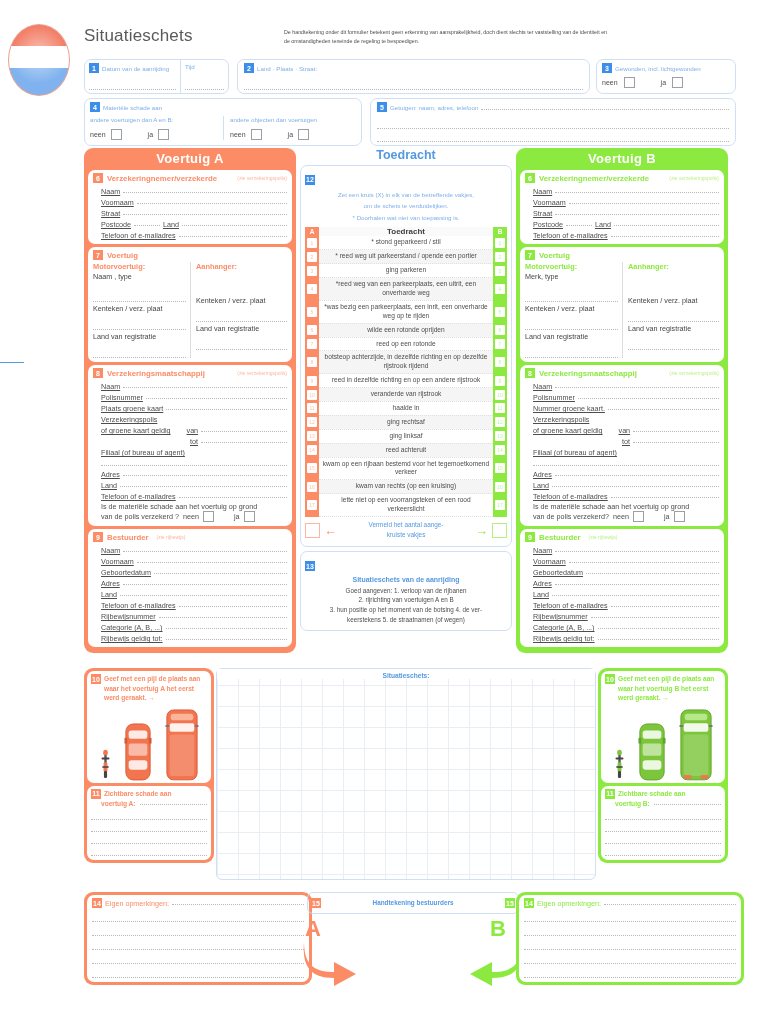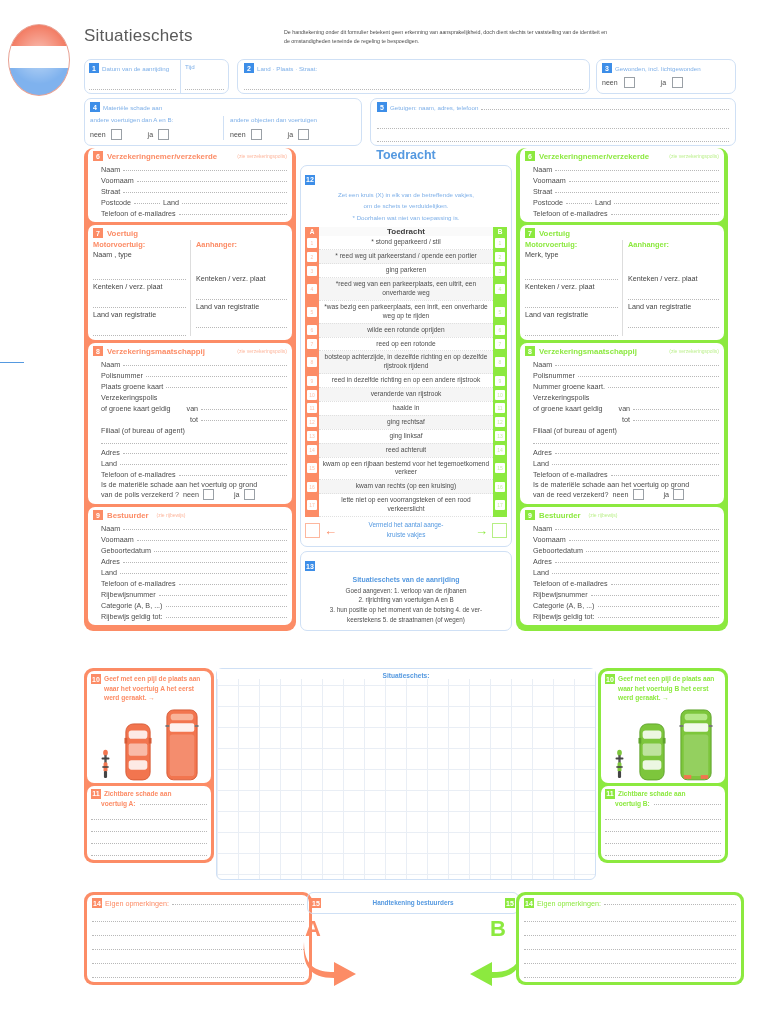--- a/index.html
+++ b/index.html
@@ -57,21 +57,21 @@
   #colB { position: absolute; left: 516px; top: 148px; width: 212px; background: #8ce93f; border-radius: 9px; padding: 0 0 3px; }
   .wbox { background: #fff; border-radius: 7px; margin: 0 4px 3px; padding: 3px 5px 4px; }
   .sec-hd { display: flex; align-items: center; gap: 4px; margin-bottom: 2px; }
   .sec-t { font-size: 7.8px; font-weight: bold; }
   .sec-t.or { color: #fc8c66; }
   .sec-t.gr { color: #8ce93f; }
   .sec-note { font-size: 5px; margin-left: auto; }
   .sec-note.or { color: #fdb79e; }
   .sec-note.gr { color: #bdf08e; }
   .fl { display: flex; align-items: flex-end; font-size: 7.2px; color: #4d4d4d; gap: 3px; height: 11px; }
-  .fl span.lbl { white-space: nowrap; }
+  .fl span.lbl { white-space: nowrap; text-decoration: underline; }
   .split { display: flex; }
   .split > div { flex: 1 1 50%; padding-right: 4px; }
   .split > div + div { border-left: 1px solid #ddd; padding-left: 5px; padding-right: 0; }
   .sub-t { font-size: 7.4px; font-weight: bold; margin-bottom: 1px; }
   .sub-t.or { color: #fc8c66; }
   .sub-t.gr { color: #8ce93f; }
 
   
   #center { position: absolute; left: 300px; top: 148px; width: 212px; }
   .cc-title { text-align: center; color: #5599e0; font-size: 12.5px; font-weight: bold; margin-bottom: 3px; }
@@ -237,20 +237,21 @@
       <span class="dots" style="margin-bottom:2px;"></span>
     </div>
     <div style="flex:1"></div>
     <div class="dotline"></div>
     <div style="height:4px"></div>
     <div class="dotline"></div>
   </div>
 </div>
 
 <div id="colA">
+  <div class="colhead">Voertuig A</div>
 
   <div class="wbox">
     <div class="sec-hd">
       <span class="num or">6</span>
       <span class="sec-t or">Verzekeringnemer/verzekerde</span>
       <span class="sec-note or">(zie verzekeringspolis)</span>
     </div>
     <div style="padding-left:8px;">
       <div class="fl">
           <span class="lbl">Naam</span>
@@ -661,20 +662,21 @@
       <span class="dots"></span>
     </div>
     <div class="dotline" style="margin-top:3px;"></div>
     <div class="dotline" style="margin-top:3px;"></div>
     <div class="dotline" style="margin-top:3px;"></div>
     <div class="dotline" style="margin-top:3px;"></div>
   </div>
 </div>
 
 <div id="colB">
+  <div class="colhead">Voertuig B</div>
 
   <div class="wbox">
     <div class="sec-hd">
       <span class="num gr">6</span>
       <span class="sec-t gr">Verzekeringnemer/verzekerde</span>
       <span class="sec-note gr">(zie verzekeringspolis)</span>
     </div>
     <div style="padding-left:8px;">
       <div class="fl">
           <span class="lbl">Naam</span>
@@ -776,21 +778,21 @@
       <div class="fl">
           <span class="lbl">Land</span>
           <span class="dots"></span>
         </div>
       <div class="fl">
           <span class="lbl">Telefoon of e-mailadres</span>
           <span class="dots"></span>
         </div>
       <div style="font-size:7.2px;color:#4d4d4d;margin-top:1px;">Is de materiële schade aan het voertuig op grond</div>
       <div style="display:flex;align-items:center;gap:4px;font-size:7.2px;color:#4d4d4d;">
-        <span>van de reed verzekerd?</span>
+        <span>van de polis verzekerd?</span>
         <span>neen</span>
         <span class="cbx"></span>
         <span style="width:12px"></span>
         <span>ja</span>
         <span class="cbx"></span>
       </div>
     </div>
   </div>
 
   <div class="wbox">

